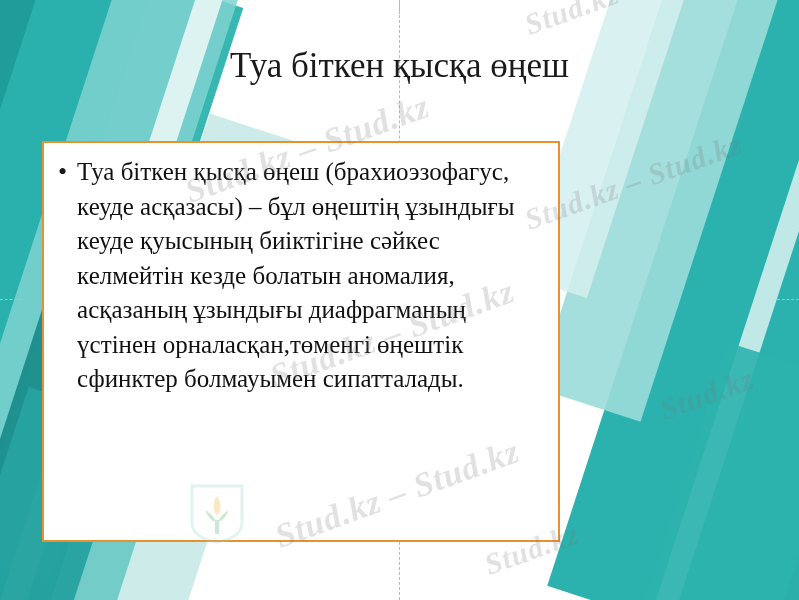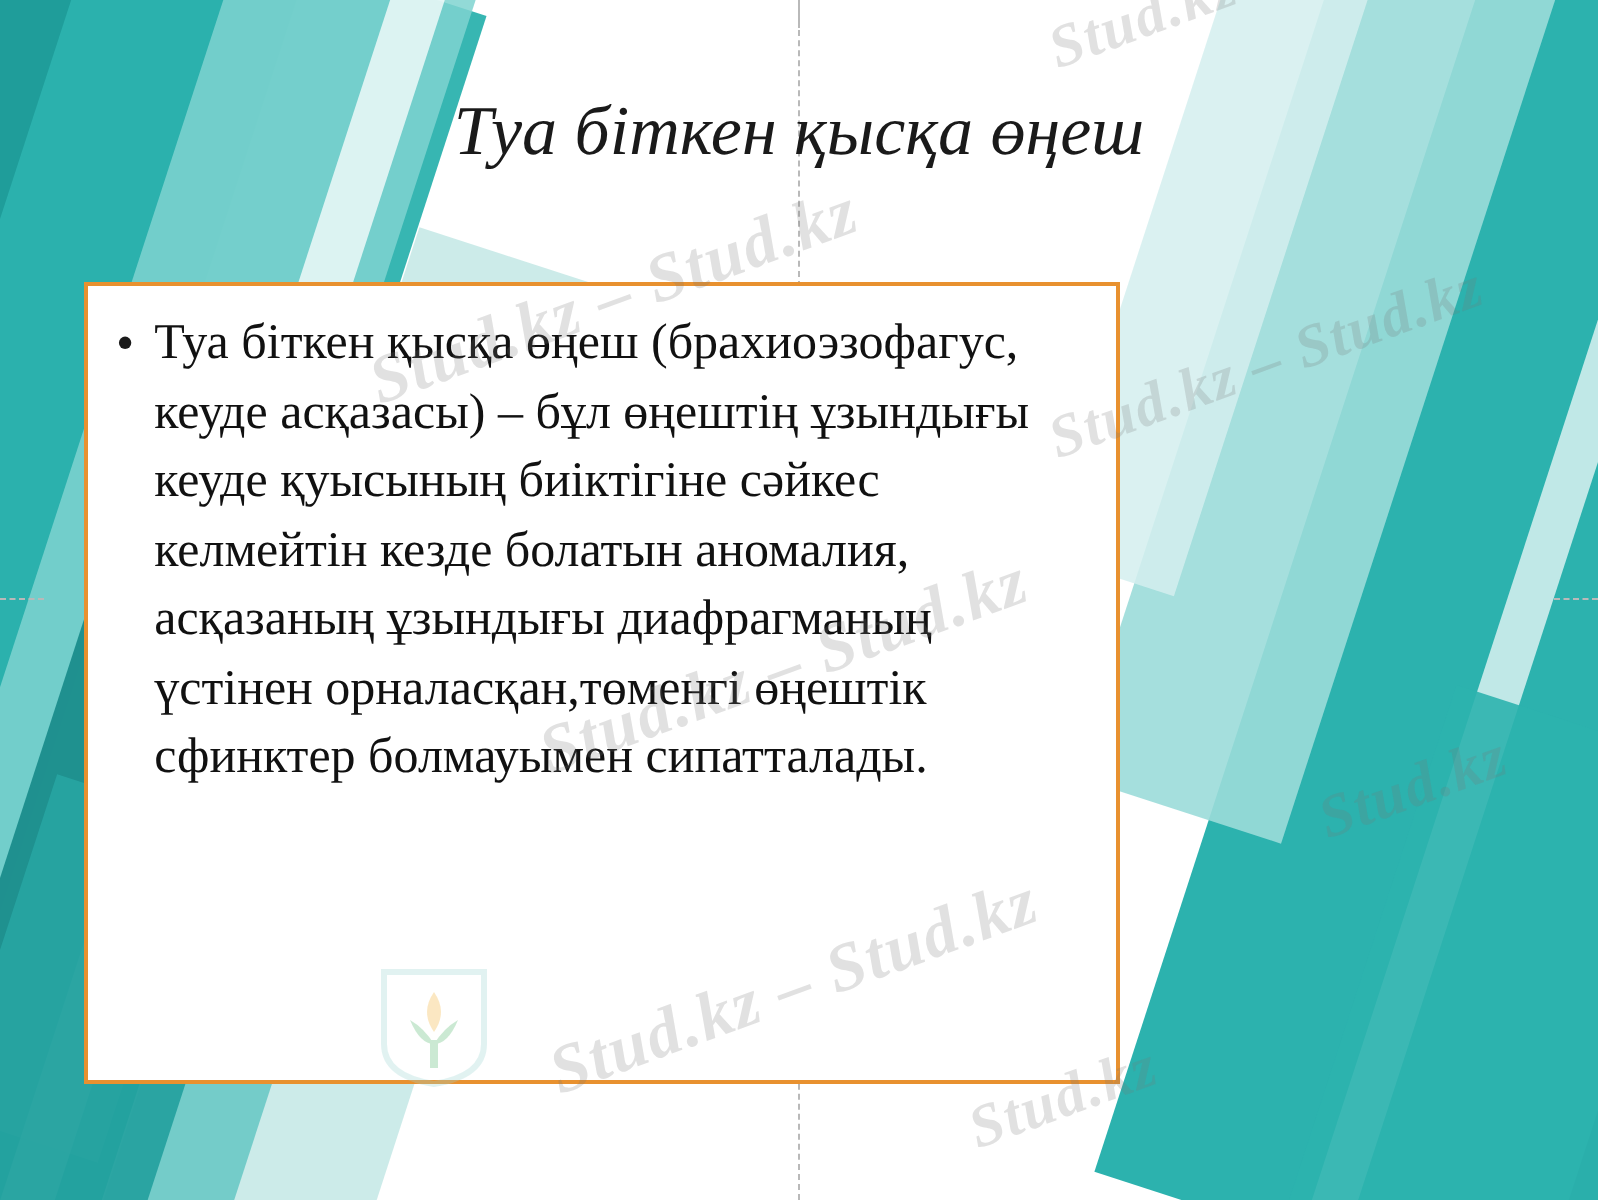--- a/index.html
+++ b/index.html
@@ -189,21 +189,20 @@
   .title {
     position: absolute;
     left: 40px;
     top: 44px;
     width: 719px;
     text-align: center;
     font-size: 35px;
     line-height: 44px;
     color: #1a1a1a;
     font-family: "Liberation Serif", serif;
-    font-style: italic;
   }
 
   .body-box {
     position: absolute;
     left: 42px;
     top: 141px;
     width: 514px;
     height: 397px;
     background: #ffffff;
     border: 2px solid #e8912f;

